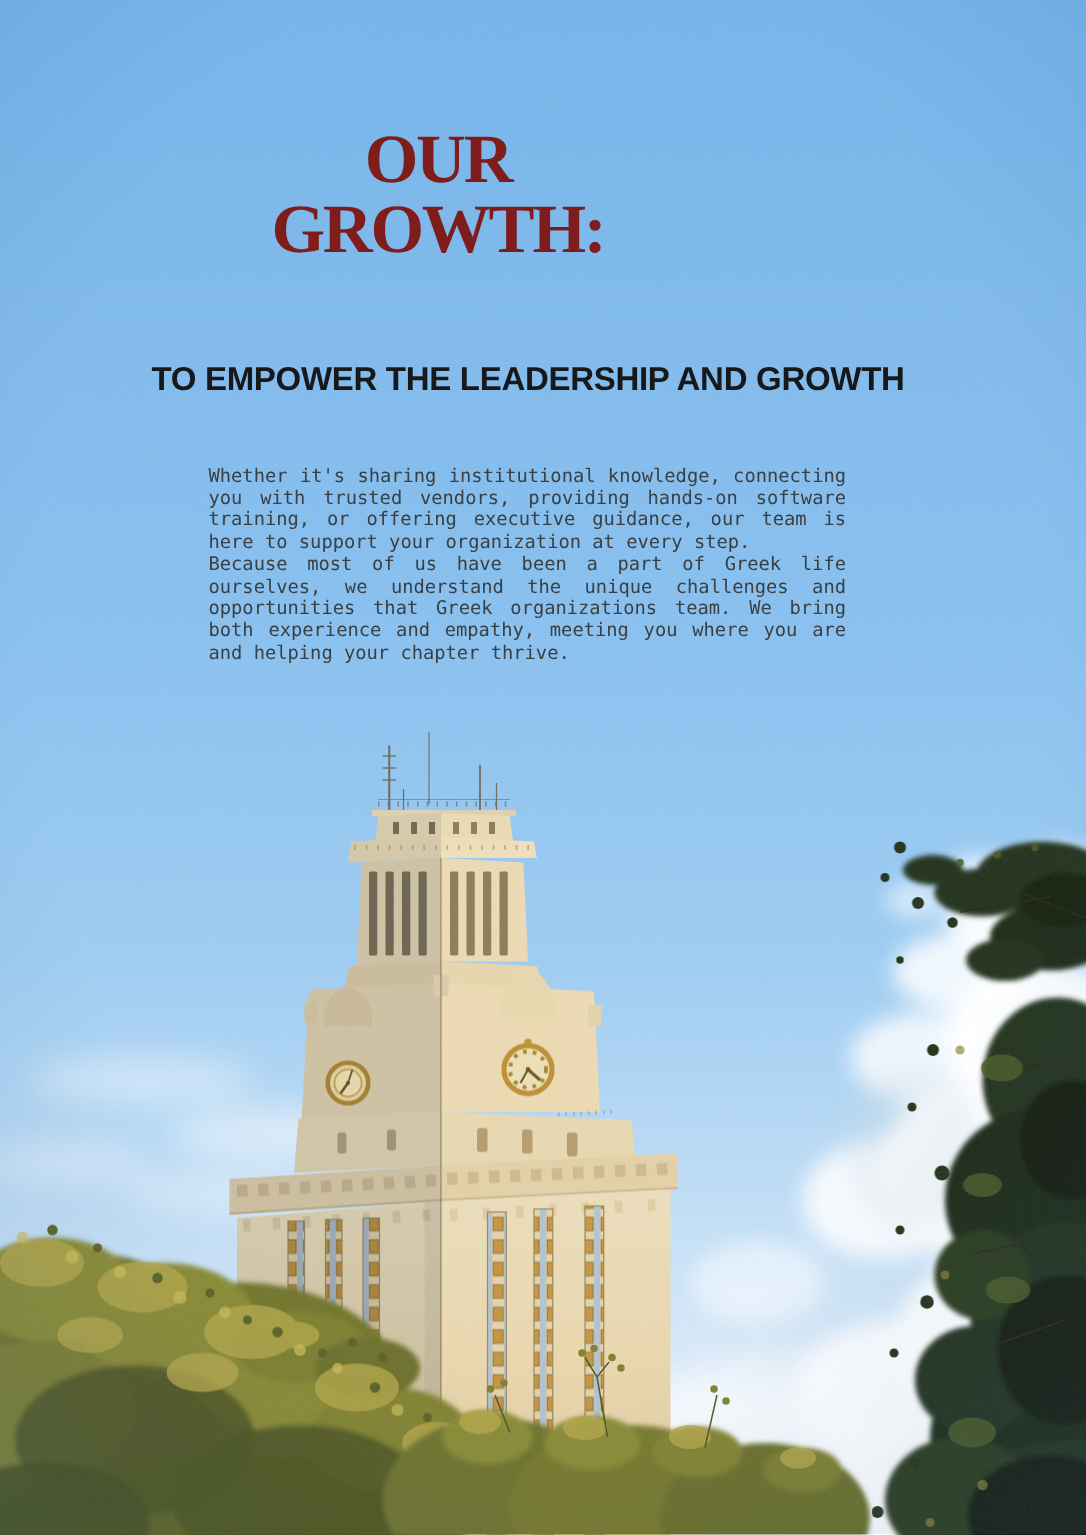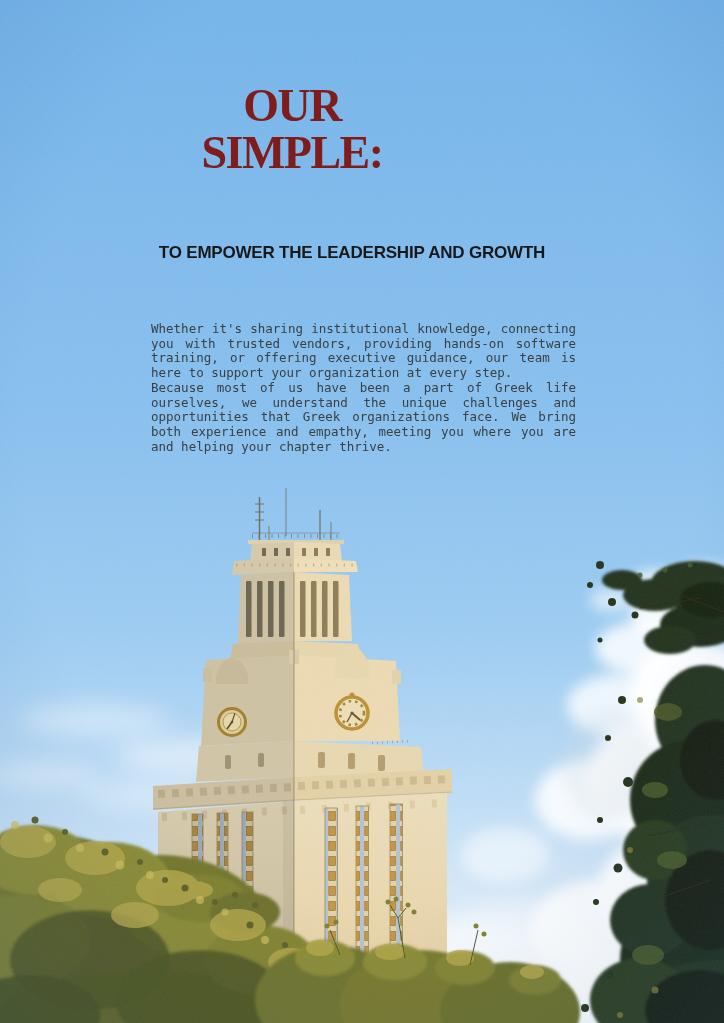--- a/index.html
+++ b/index.html
@@ -13,26 +13,26 @@
     text-align:center;
     font-family:"Liberation Serif","DejaVu Serif",serif;
     font-weight:700;font-size:46px;line-height:47px;
     letter-spacing:-1.5px;color:#7f1d1d;
   }
   .hl-line{display:block;}
   .subheadline{
     position:absolute;top:244px;left:0;width:704px;margin:0;
     text-align:center;
     font-family:"Liberation Sans",sans-serif;
-    font-weight:700;font-size:17px;line-height:18.6px;
+    font-weight:700;font-size:22px;line-height:18.6px;
     letter-spacing:-0.2px;color:#17181a;
   }
   .sub-line{display:block;}
   .body-copy{
-    position:absolute;top:310px;left:139px;width:425px;margin:12px;
+    position:absolute;top:310px;left:139px;width:425px;margin:0;
     font-family:"DejaVu Sans Mono","Liberation Mono",monospace;
     font-size:12.5px;line-height:14.7px;color:#3a4044;
     text-align:justify;
   }
   .body-copy p{margin:0;}
 </style>
 </head>
 <body>
 
 <div class="page">
@@ -385,25 +385,25 @@
           <circle cx="336" cy="922" r="2.5"></circle>
       </g>
     </g>
 
     <rect x="0" y="0" width="724" height="1023" filter="url(#grain)" opacity="0.07"></rect>
     <rect x="0" y="0" width="724" height="1023" fill="url(#vig)"></rect>
   </svg>
 
   <h1 class="headline">
     <span class="hl-line">OUR</span>
-    <span class="hl-line">SIMPLE:</span>
+    <span class="hl-line">GROWTH:</span>
   </h1>
 
   <p class="subheadline">
     <span class="sub-line">TO EMPOWER THE LEADERSHIP AND GROWTH</span>
   </p>
 
   <div class="body-copy">
     <p>Whether it's sharing institutional knowledge, connecting you with trusted vendors, providing hands-on software training, or offering executive guidance, our team is here to support your organization at every step.</p>
-    <p>Because most of us have been a part of Greek life ourselves, we understand the unique challenges and opportunities that Greek organizations face. We bring both experience and empathy, meeting you where you are and helping your chapter thrive.</p>
+    <p>Because most of us have been a part of Greek life ourselves, we understand the unique challenges and opportunities that Greek organizations team. We bring both experience and empathy, meeting you where you are and helping your chapter thrive.</p>
   </div>
 
 </div>
 
 </body></html>

